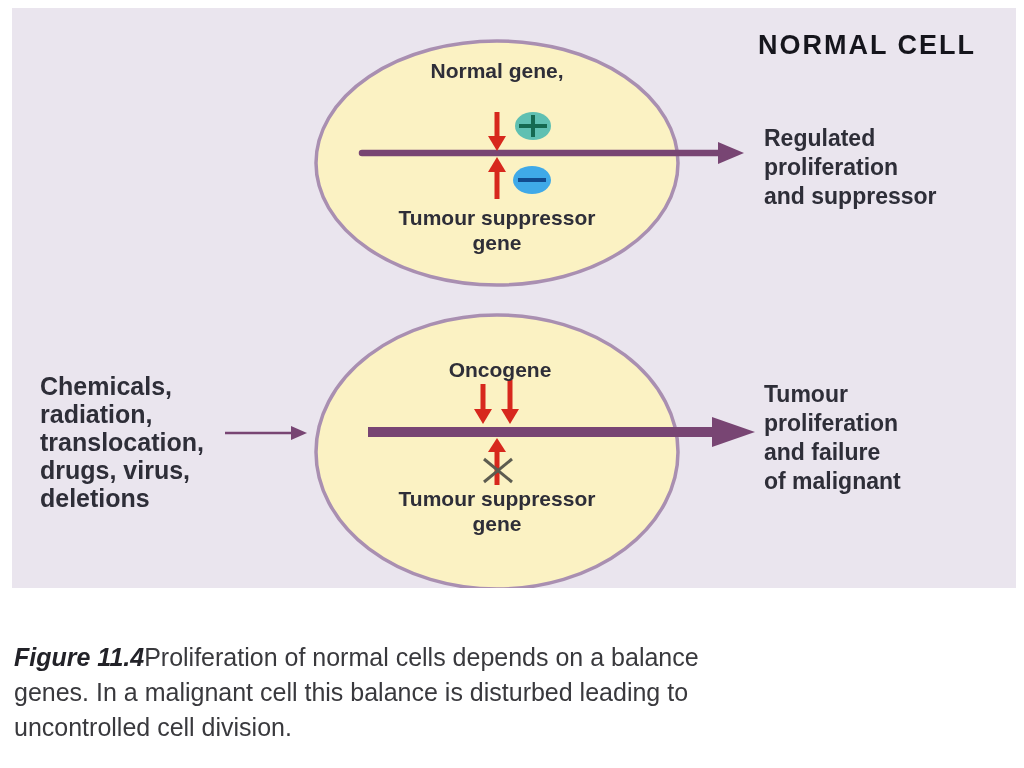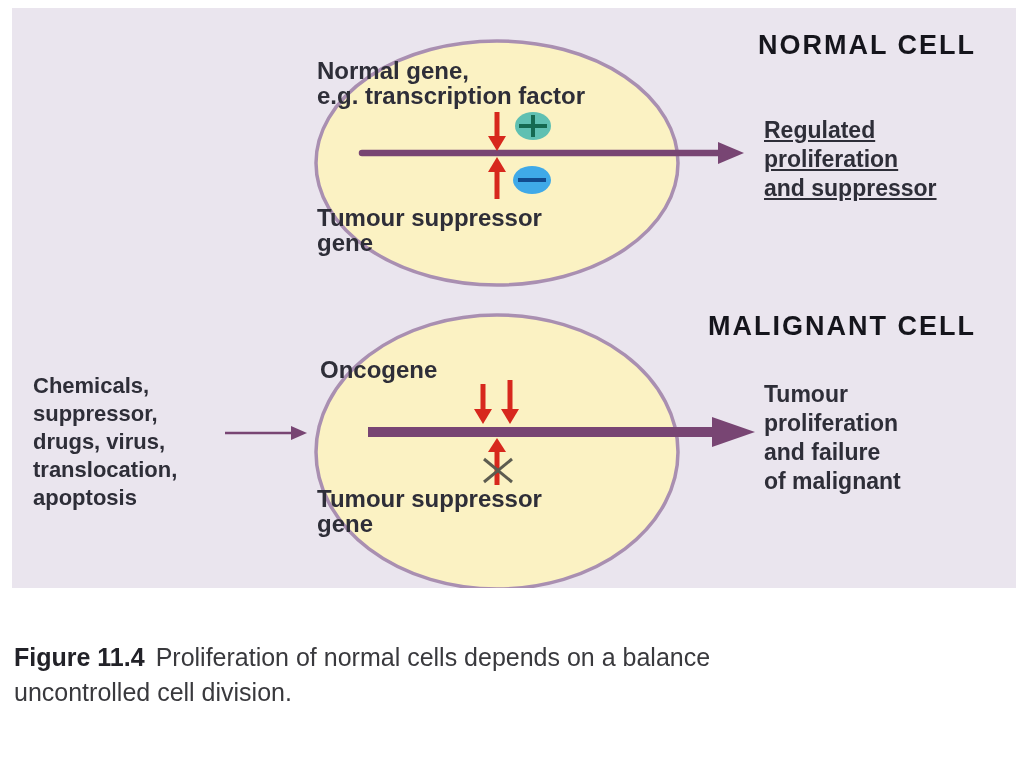--- a/index.html
+++ b/index.html
@@ -25,43 +25,44 @@
     font-size:27px;
     letter-spacing:2px;
     white-space:nowrap;
   }
   .h-normal{top:22px;right:40px;}
   .h-malignant{top:303px;right:40px;}
   .lbl{
     position:absolute;
     color:#2e2e38;
     font-weight:bold;
-    font-size:24px;
+    font-size:21px;
     line-height:25px;
+    text-align:center;
   }
   .lbl-normal-gene{left:305px;top:50px;width:360px;}
   .lbl-normal-supp{left:305px;top:197px;width:360px;}
   .lbl-oncogene{left:308px;top:349px;width:360px;}
   .lbl-malig-supp{left:305px;top:478px;width:360px;}
   .sidetext{
     position:absolute;
     color:#2e2e38;
     font-weight:bold;
     white-space:nowrap;
   }
-  .outcome-normal{left:752px;top:108px;font-size:23px;line-height:29px;text-decoration:underline;}
+  .outcome-normal{left:752px;top:116px;font-size:23px;line-height:29px;}
   .outcome-malig{left:752px;top:372px;font-size:23px;line-height:29px;}
-  .causes{left:21px;top:364px;font-size:22px;line-height:28px;}
+  .causes{left:28px;top:364px;font-size:25px;line-height:28px;}
   .caption{
     position:absolute;left:14px;top:640px;width:990px;
     color:#39393d;
     font-size:25px;
     line-height:35px;
   }
-  .cap-bold{font-weight:bold;color:#222228;margin-right:11px;}
+  .cap-bold{font-weight:bold;color:#222228;font-style:italic;}
 </style>
 </head>
 <body>
 
 <div class="panel">
 
   <svg class="shapes" viewBox="0 0 1004 580" aria-hidden="true">
 
     <ellipse cx="485" cy="155" rx="181" ry="122" fill="#fbf2c3" stroke="#a98fb1" stroke-width="3.5"></ellipse>
 
@@ -114,57 +115,56 @@
       <polygon points="476,444 494,444 485,430" fill="#d7281d"></polygon>
       <line x1="485" y1="443" x2="485" y2="477" stroke="#d7281d" stroke-width="5"></line>
     </g>
     <g>
       <line x1="472" y1="451" x2="500" y2="474" stroke="#5c5c50" stroke-width="3"></line>
       <line x1="500" y1="451" x2="472" y2="474" stroke="#5c5c50" stroke-width="3"></line>
     </g>
   </svg>
 
   <div class="heading h-normal">NORMAL CELL</div>
-  <div class="heading h-malignant">MALIGNANT CELL</div>
 
   <div class="lbl lbl-normal-gene">
     <div>Normal gene,</div>
-    <div>e.g. transcription factor</div>
   </div>
   <div class="lbl lbl-normal-supp">
     <div>Tumour suppressor</div>
     <div>gene</div>
   </div>
 
   <div class="sidetext outcome-normal">
     <div>Regulated</div>
     <div>proliferation</div>
     <div>and suppressor</div>
   </div>
 
   <div class="sidetext causes">
     <div>Chemicals,</div>
-    <div>suppressor,</div>
+    <div>radiation,</div>
+    <div>translocation,</div>
     <div>drugs, virus,</div>
-    <div>translocation,</div>
-    <div>apoptosis</div>
+    <div>deletions</div>
   </div>
 
   <div class="lbl lbl-oncogene">Oncogene</div>
   <div class="lbl lbl-malig-supp">
     <div>Tumour suppressor</div>
     <div>gene</div>
   </div>
 
   <div class="sidetext outcome-malig">
     <div>Tumour</div>
     <div>proliferation</div>
     <div>and failure</div>
     <div>of malignant</div>
   </div>
 </div>
 
 <div class="caption">
   <div>
     <span class="cap-bold">Figure 11.4</span><span>Proliferation of normal cells depends on a balance</span>
   </div>
+  <div>genes. In a malignant cell this balance is disturbed leading to</div>
   <div>uncontrolled cell division.</div>
 </div>
 
 </body></html>

